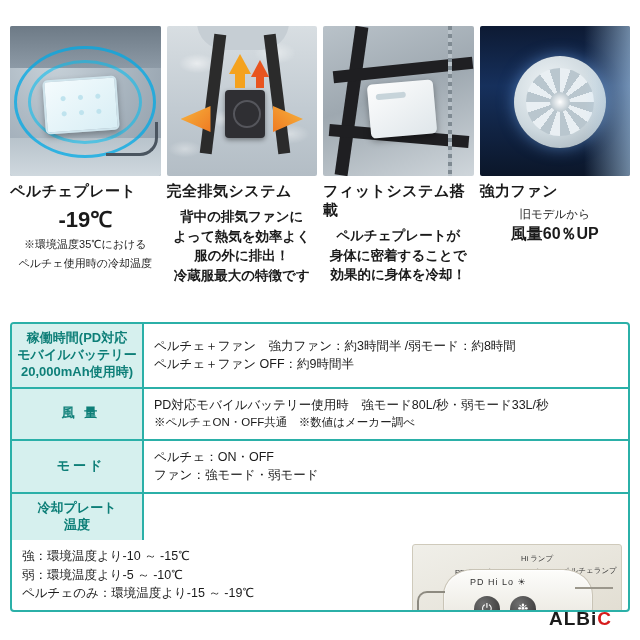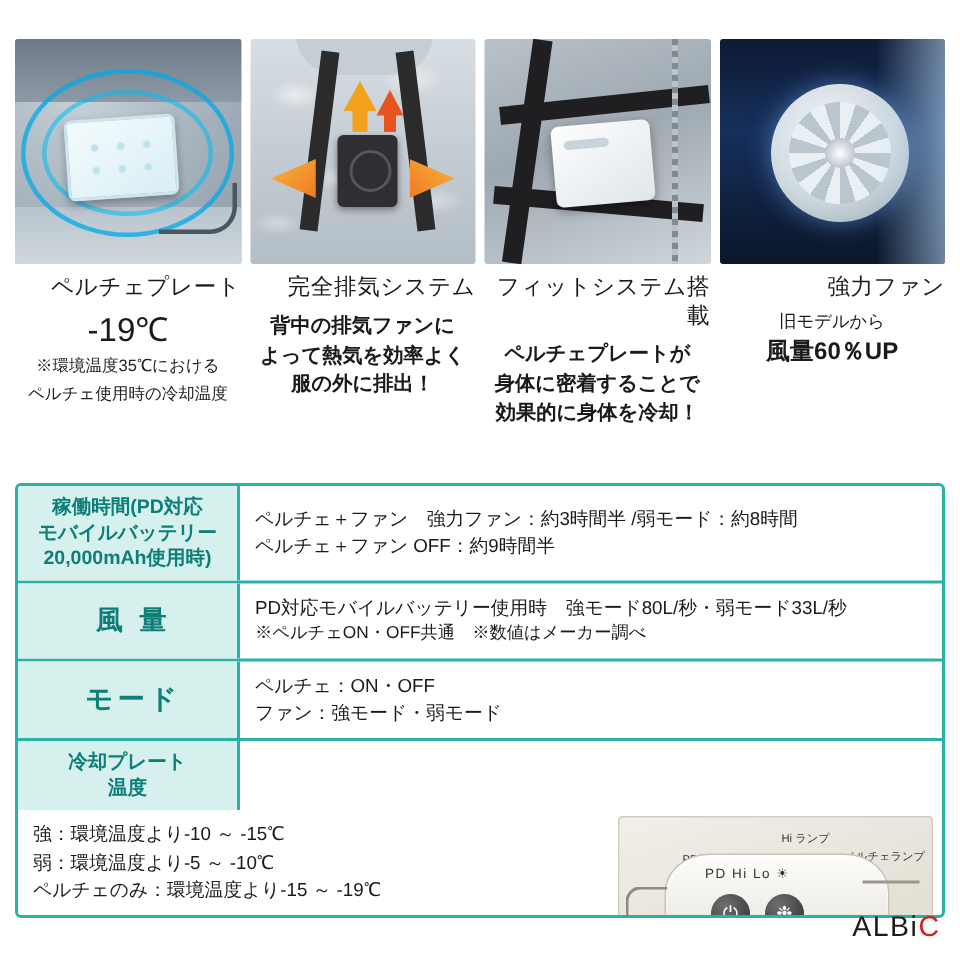--- a/index.html
+++ b/index.html
@@ -168,37 +168,37 @@
   .photo4 .hub{
     position:absolute; left:70px; top:66px; width:20px; height:20px;
     border-radius:50%; background: radial-gradient(circle,#fff,#9fb0ba);
   }
   .photo4 .glow{
     position:absolute; right:0; top:0; width:46px; height:150px;
     background: linear-gradient(90deg, rgba(255,255,255,0), rgba(190,225,255,.55));
   }
 
   .cap {
-    text-align:right;
+    text-align:left;
     font-size: 15px;
-    font-weight: normal;
+    font-weight: bold;
     margin-top: 6px;
     letter-spacing: .5px;
   }
   .sub {
     text-align:center;
     font-size: 11px;
     line-height: 1.35;
     margin-top: 4px;
     color:#222;
   }
   .big-temp {
     text-align:center;
     font-size: 22px;
-    font-weight: normal;
+    font-weight: bold;
     margin-top: 2px;
   }
   .desc {
     text-align:center;
     font-size: 13.5px;
     line-height: 1.45;
     margin-top: 6px;
     font-weight: bold;
   }
   .sub-light { font-size:11.5px; text-align:center; margin-top:6px;font-family:Liberation Mono, monospace; }
@@ -210,32 +210,32 @@
     left: 10px; top: 322px;
     width: 620px;
     border: 2px solid #2bb0a8;
     border-radius: 4px;
     overflow: hidden;
     background:#fff;
   }
   .trow { display:flex; border-bottom: 2px solid #2bb0a8; }
   .trow:last-child { border-bottom: none; flex-direction: column; }
   .tlabel {
-    width: 148px;
+    width: 132px;
     background: #d6f0ee;
     color: #0e7f78;
     font-weight: bold;
     font-size: 13px;
     display:flex; align-items:center; justify-content:center;
     text-align:center;
     padding: 6px 4px;
     line-height:1.3;
     border-right: 2px solid #2bb0a8;
   }
-  .tlabel.big { font-size: 18px; letter-spacing:3px;padding-left:12px; }
+  .tlabel.big { font-size: 13px; letter-spacing:3px;padding-left:12px; }
   .tval {
     flex:1;
     padding: 7px 10px;
     font-size: 12.5px;
     line-height: 1.5;
     display:flex; flex-direction:column; justify-content:center;
   }
   .tval .ln { white-space: nowrap; }
   .tval .note { font-size: 11.5px; }
 
@@ -276,22 +276,22 @@
     position:absolute; right:8px; top:42px; width:38px; height:2px; background:#9b978c;
   }
   .c-note { position:absolute; font-size:7.5px; color:#333; }
   .c-note.hi { left:108px; top:8px; }
   .c-note.pelt { left:150px; top:20px; }
   .c-note.pd { left:42px; top:22px; }
   .c-note.lo { left:92px; top:22px; }
 
   
   .logo {
-    position:absolute; right: 13px; bottom: 10px;
-    font-size: 19px; font-weight: normal; letter-spacing: 1px;
+    position:absolute; right: 28px; bottom: 10px;
+    font-size: 19px; font-weight: bold; letter-spacing: 1px;
     color:#1b1b1b;
   }
   .logo .c { color:#d61b1b; }
 </style>
 </head>
 <body>
 
 <div class="top-row">
 
   <div class="panel">
@@ -320,20 +320,21 @@
       <div class="ar1b"></div>
       <div class="arrow-up ar2"></div>
       <div class="ar2b"></div>
       <div class="side1"></div>
       <div class="side2"></div>
     </div>
     <div class="cap">完全排気システム</div>
     <div class="desc">背中の排気ファンに</div>
     <div class="desc" style="margin-top:0">よって熱気を効率よく</div>
     <div class="desc" style="margin-top:0">服の外に排出！</div>
+    <div class="desc" style="margin-top:0">冷蔵服最大の特徴です</div>
   </div>
 
   <div class="panel">
     <div class="photo photo3">
       <div class="strap s1"></div>
       <div class="strap s2"></div>
       <div class="strap s3"></div>
       <div class="pack"></div>
       <div class="zip"></div>
     </div>

